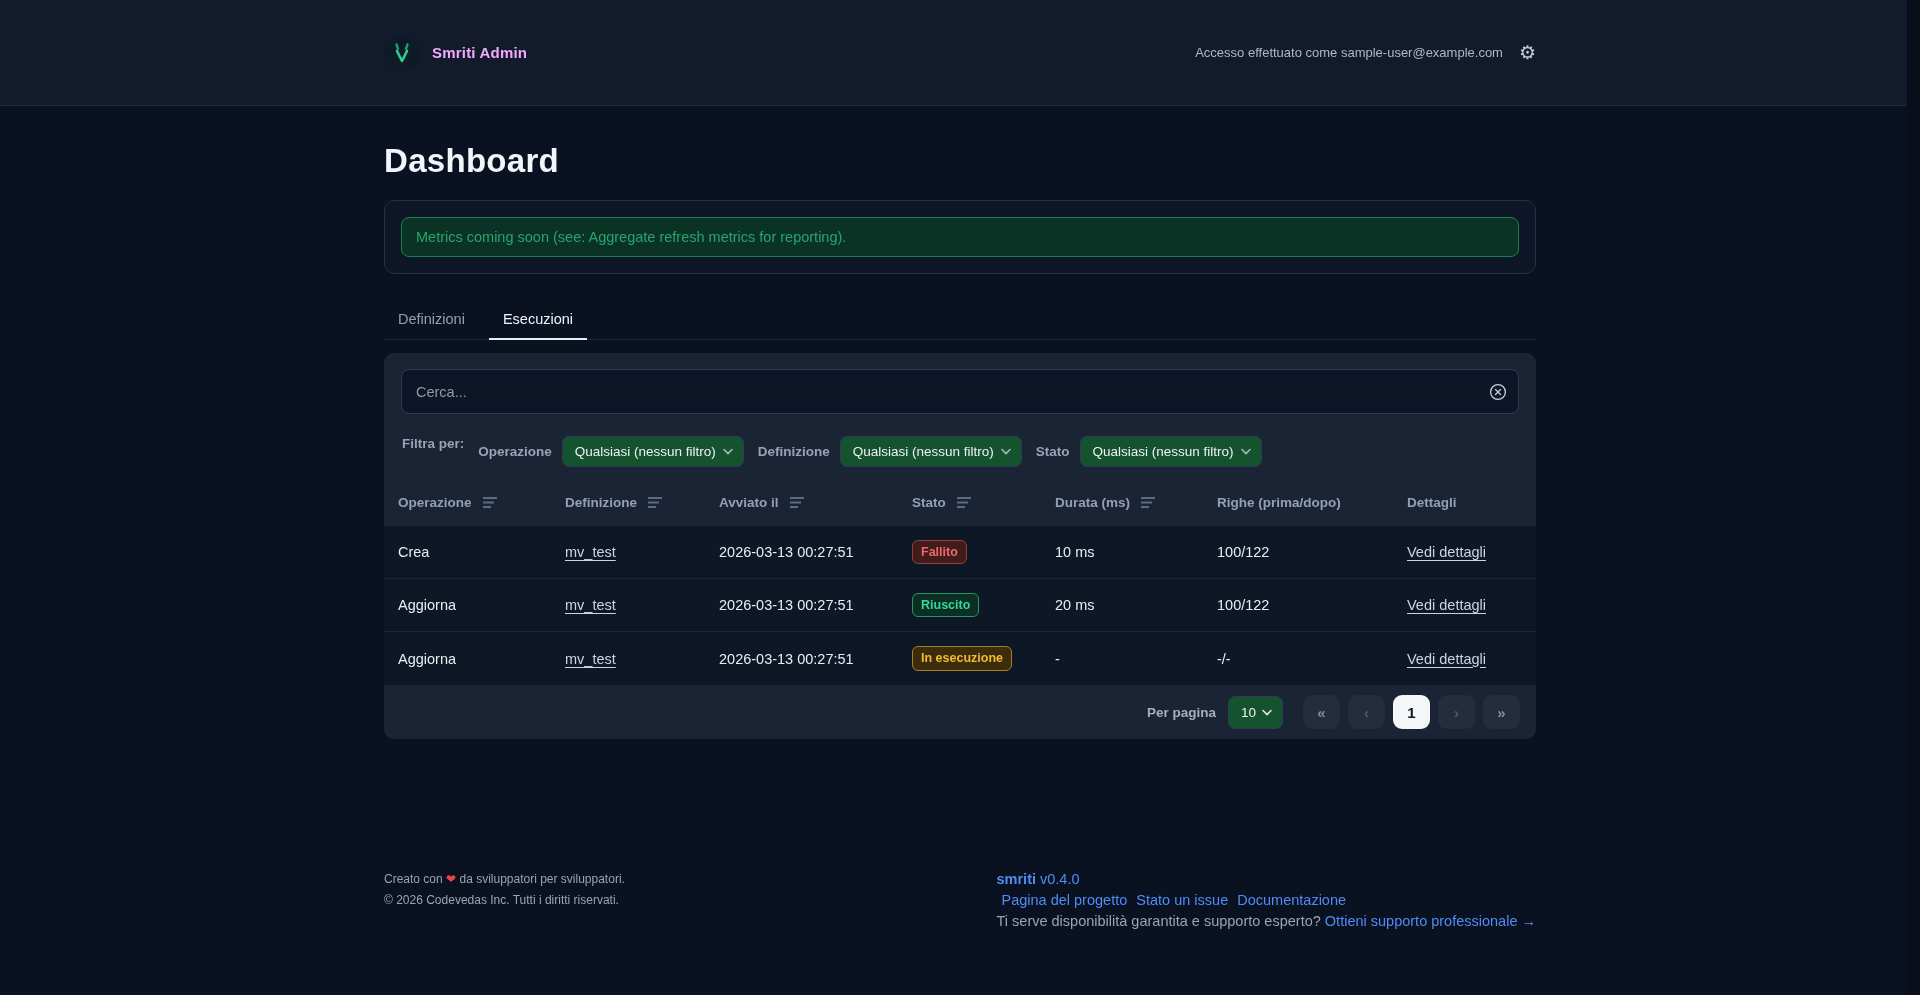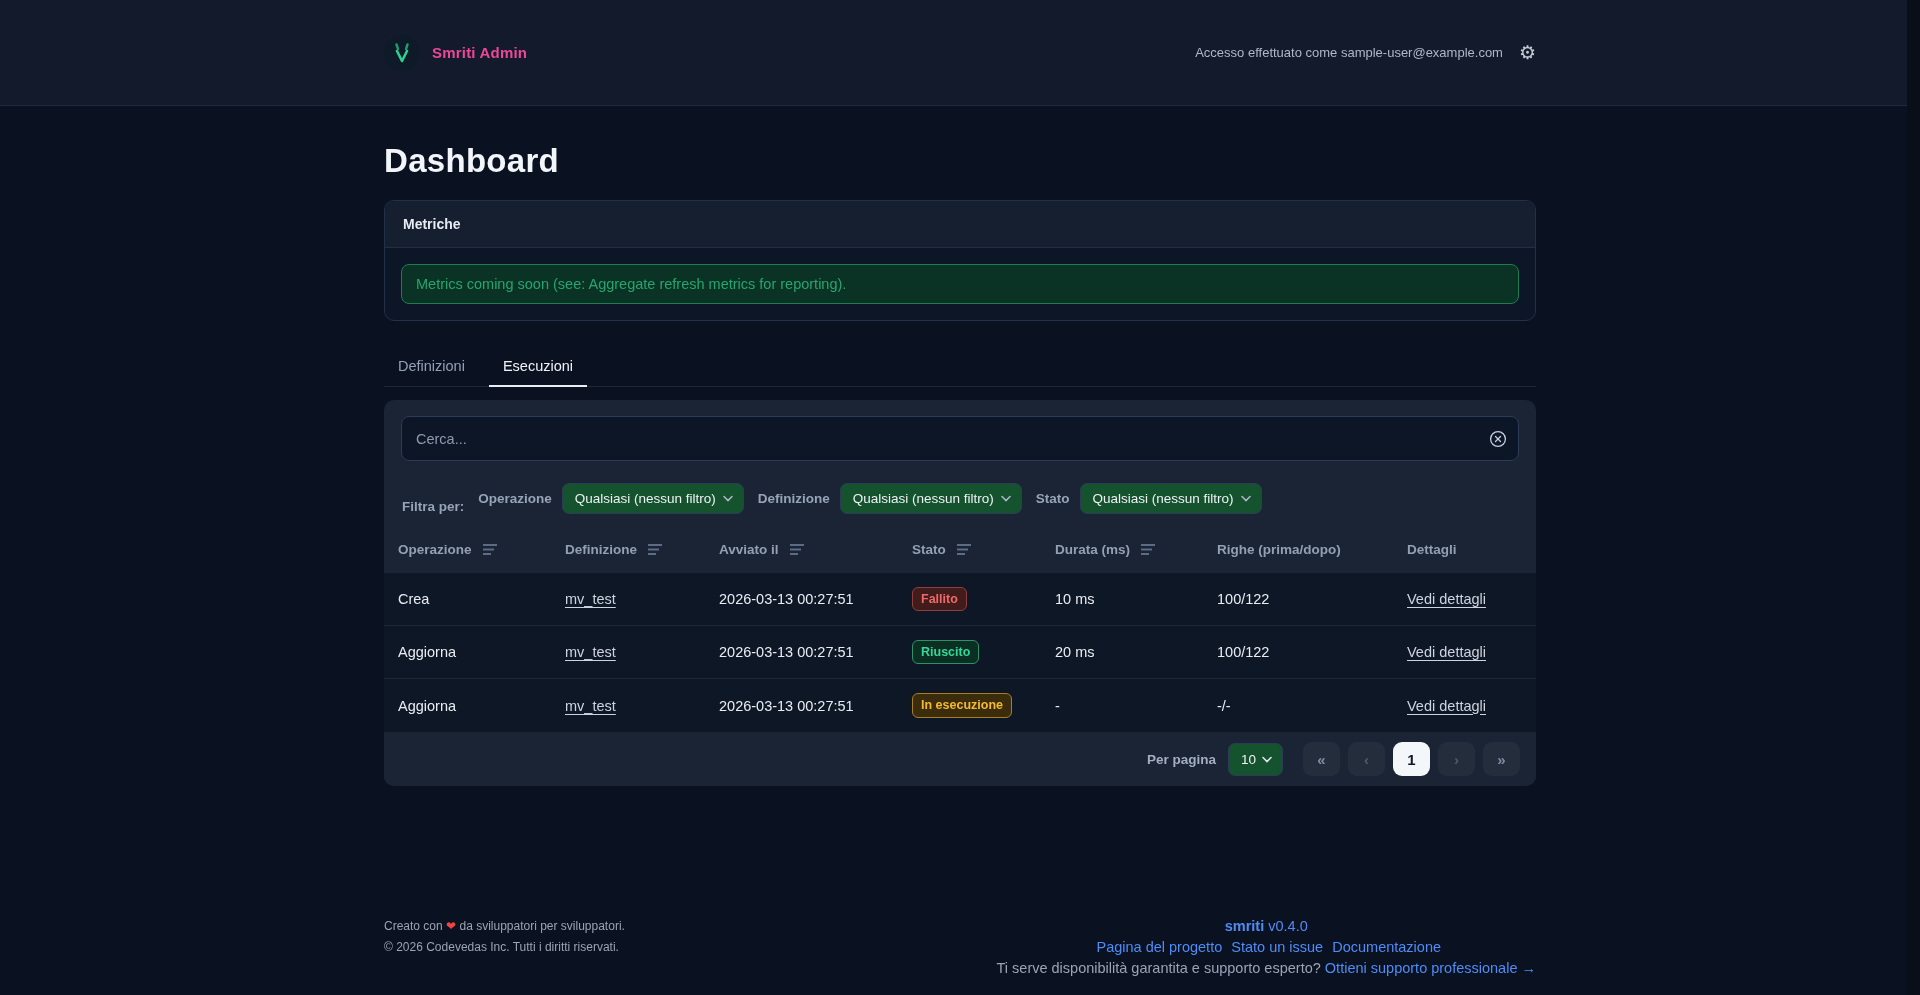--- a/index.html
+++ b/index.html
@@ -18,21 +18,21 @@
     height:106px; background:#121a2b;
     border-bottom:1px solid #1f2a3d;
   }
   .topbar-inner {
     width:1152px; margin:0 auto; height:100%;
     display:flex; align-items:center; justify-content:space-between;
   }
   .brand { display:flex; align-items:center; gap:12px; }
   .brand-logo { width:36px; height:36px; border-radius:50%; background:#0f1a28;
     display:flex; align-items:center; justify-content:center; }
-  .brand-name { font-size:15px; font-weight:bold; color:#ec4899; letter-spacing:.2px; }
+  .brand-name { font-size:15px; font-weight:bold; color:#f0abfc; letter-spacing:.2px; }
   .topbar-right { display:flex; align-items:center; gap:16px; }
   .signed-in { font-size:13px; color:#aeb8c9; }
   .gear { font-size:19px; color:#c3cbd8; cursor:pointer; line-height:1; }
 
   
   .page-title { margin-top:36px; font-size:33px; font-weight:bold; color:#f2f5f9; letter-spacing:.3px; }
 
   
   .card {
     margin-top:20px; border:1px solid #233049; border-radius:10px; overflow:hidden;
@@ -68,21 +68,21 @@
     padding:0 44px 0 14px; color:#e8ecf2; font-size:14.5px; font-family:"Liberation Sans",sans-serif;
     outline:none;
   }
   .search-input::placeholder { color:#8e99ab; }
   .search-clear {
     position:absolute; right:12px; top:50%; transform:translateY(-50%);
     width:18px; height:18px; cursor:pointer; display:flex;
   }
 
   .filter-row {
-    margin:22px 18px 0 18px; display:flex; align-items:flex-end; gap:14px;
+    margin:22px 18px 0 18px; display:flex; align-items:flex-start; gap:14px;
     font-size:13.5px; color:#97a3b6; font-weight:bold;
   }
   .filter-group { display:flex; align-items:center; gap:10px; }
   .select {
     width:182px; height:31px; background:#14532d; border:1px solid #2c3b56; border-radius:7px;
     display:flex; align-items:center; justify-content:space-between; padding:0 10px 0 12px;
     color:#eef1f6; font-size:13.5px; font-weight:normal; cursor:pointer; white-space:nowrap;
   }
   .select .chev { display:flex; margin-left:6px; }
 
@@ -120,21 +120,21 @@
     font-size:15px; font-weight:bold; cursor:pointer; user-select:none;
   }
   .pag-btn.edge { color:#7e8ba1; }
   .pag-btn.dim  { color:#4d5a70; }
   .pag-btn.current { background:#f4f7fa; color:#111927; }
 
   
   .footer { margin-top:130px; display:flex; justify-content:space-between; align-items:flex-start; }
   .footer-left { font-size:12px; color:#9aa4b4; line-height:21px; }
   .heart { color:#ef4444; }
-  .footer-right { font-size:14.5px; color:#9aa4b4; text-align:center; line-height:21px; }
+  .footer-right { font-size:14.5px; color:#9aa4b4; text-align:left; line-height:21px; }
   .flink { color:#4f8cf5; cursor:pointer; }
   .fbrand { color:#4f8cf5; font-weight:bold; }
   .footer-links span { margin-left:5px; }
 
   
   .scroll-strip { position:absolute; top:0; right:0; width:13px; height:995px; background:#090e18; }
 </style>
 </head>
 <body>
 
@@ -155,21 +155,20 @@
       <span class="gear">⚙</span>
     </div>
   </div>
 </div>
 
 <div class="container">
 
   <div class="page-title">Dashboard</div>
 
   <div class="card">
-    <div class="card-header">Metriche</div>
     <div class="card-body">
       <div class="banner">Metrics coming soon (see: Aggregate refresh metrics for reporting).</div>
     </div>
   </div>
 
   <div class="tabs">
     <div class="tab">Definizioni</div>
     <div class="tab active">Esecuzioni</div>
   </div>
 

